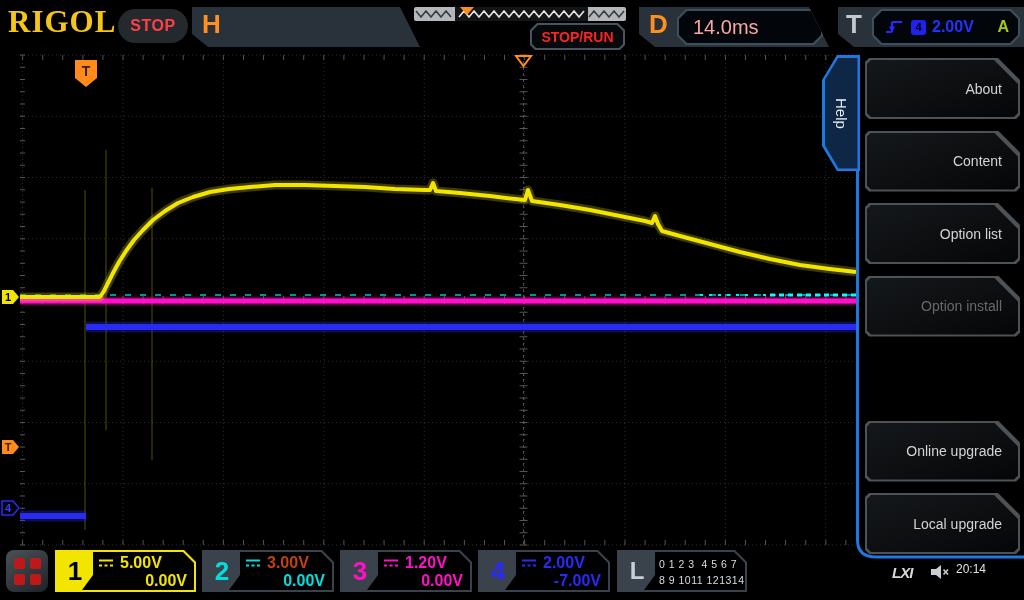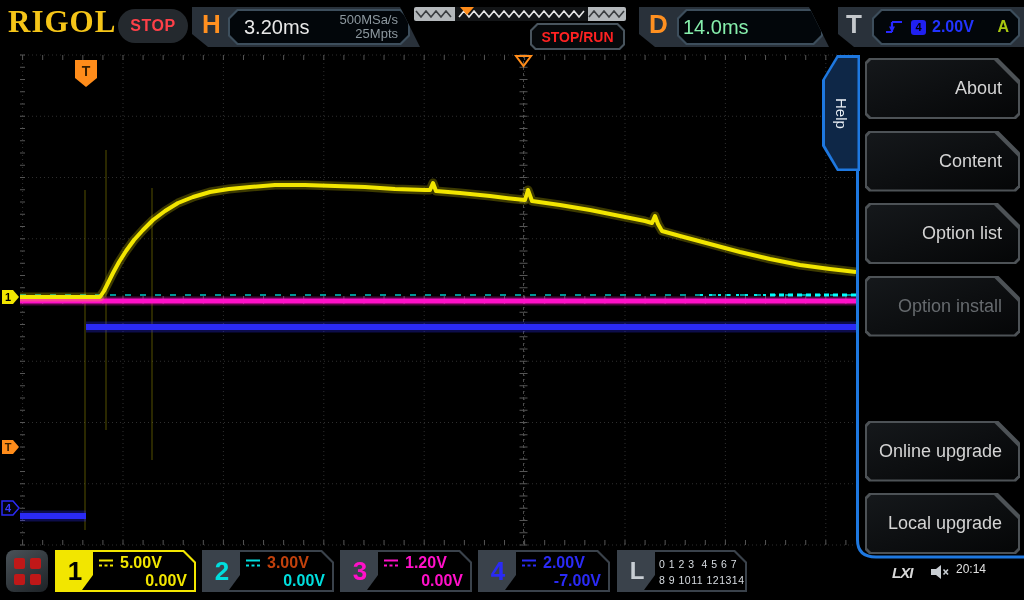--- a/index.html
+++ b/index.html
@@ -33,21 +33,21 @@
   .chamf-btn-inner { position:absolute; inset:2px; background:#06090b;
     clip-path:polygon(6px 0,calc(100% - 6px) 0,100% 6px,100% calc(100% - 4px),calc(100% - 4px) 100%,4px 100%,0 calc(100% - 4px),0 6px);
     display:flex; align-items:center; justify-content:center; font-weight:bold; }
   #measure-btn { left:424px; width:94px; }
   #measure-btn .chamf-btn-inner { color:#f0e000; font-size:15px; }
   #stoprun-btn { left:530px; width:95px; }
   #stoprun-btn .chamf-btn-inner { color:#ff2222; font-size:14px; }
   #d-panel { left:639px; width:190px;
     clip-path:polygon(0 0,170px 0,100% 100%,16px 100%,0 27px); }
   #d-box { left:38px; top:2px; width:146px; height:36px; }
-  #d-value { font-size:20px; color:#86efac; padding-left:4px; }
+  #d-value { font-size:20px; color:#fca5a5; padding-left:14px; }
   #t-panel { left:838px; width:186px;
     clip-path:polygon(0 0,100% 0,100% 100%,16px 100%,0 27px); }
   #t-panel .tb-label { color:#c4c8cc; left:8px; }
   #t-box { left:34px; top:2px; width:148px; height:36px; }
   #t-box .inbox-inner { gap:6px; padding:0 9px; }
   #trig-badge { width:15px; height:15px; background:#2020f0; border-radius:3px;
                 color:#000; font-size:11px; font-weight:bold; text-align:center; line-height:15px; }
   #trig-level { color:#2233ff; font-weight:bold; font-size:16px; }
   #trig-mode  { margin-left:auto; color:#a8c810; font-weight:bold; font-size:16px; }
 
@@ -56,21 +56,21 @@
     clip-path:polygon(15px 0,100% 0,100% 100%,15px 100%,0 calc(100% - 25px),0 25px); }
   #help-tab-inner { position:absolute; inset:2.5px; background:#0e2747;
     clip-path:polygon(14px 0,100% 0,100% 100%,14px 100%,0 calc(100% - 24px),0 23px);
     display:flex; align-items:center; justify-content:center; }
   #help-tab-inner span { writing-mode:vertical-rl; color:#e8eef4; font-size:15px; }
   .menu-btn-outer { left:865px; width:155px; height:61px; background:#4d5256;
     clip-path:polygon(4px 0,calc(100% - 22px) 0,100% 22px,100% calc(100% - 4px),calc(100% - 4px) 100%,4px 100%,0 calc(100% - 4px),0 4px); }
   .menu-btn-inner { position:absolute; inset:2px; background:linear-gradient(160deg,#15181b,#050607);
     clip-path:polygon(4px 0,calc(100% - 24px) 0,100% 24px,100% calc(100% - 4px),calc(100% - 4px) 100%,4px 100%,0 calc(100% - 4px),0 4px);
     display:flex; align-items:center; justify-content:flex-end; padding-right:16px;
-    font-size:18px; color:#d4d4d4; }
+    font-size:14px; color:#d4d4d4; }
   .menu-btn-inner.disabled { color:#666a6e; }
 
   
   #menu-grid-btn { left:6px; top:550px; width:42px; height:42px; border-radius:8px;
     background:linear-gradient(145deg,#4a5258,#1d2226);
     display:flex; align-items:center; justify-content:center; }
   #menu-grid-btn .gridwrap { display:grid; grid-template-columns:11px 11px; gap:5px; }
   #menu-grid-btn .sq { width:11px; height:11px; background:#c01818; border-radius:2px; }
   .ch-outer { top:550px; height:42px;
     clip-path:polygon(0 0,calc(100% - 12px) 0,100% 12px,100% 100%,0 100%); }
@@ -95,27 +95,20 @@
 <body>
 
 <div id="stage">
 
   <div class="abs" id="top-bar" style="left:0;top:0;width:1024px;height:52px;">
     <div class="abs" id="brand">RIGOL</div>
     <div class="abs" id="stop-badge">STOP</div>
 
     <div class="abs tb-panel" id="h-panel">
       <div class="tb-label">H</div>
-      <div class="abs inbox-outer" id="h-box">
-        <div class="inbox-inner">
-          <span id="h-value">3.20ms</span>
-          <span id="rate-col"><span>500MSa/s</span><br>
-             <span>25Mpts</span></span>
-        </div>
-      </div>
     </div>
 
     <svg class="abs" id="wave-bar" style="left:414px;top:7px;" width="212" height="14" viewBox="0 0 212 14">
         <rect x="0" y="0" width="212" height="14" rx="2" fill="#b4b8bb"></rect>
         <rect x="41" y="0" width="133" height="14" fill="#131517"></rect>
         <polyline points="2,4 7,10 12,4 17,10 22,4 27,10 32,4 37,10" fill="none" stroke="#3a3d40" stroke-width="1.6"></polyline>
         <polyline points="45,10 50,4 55,10 60,4 65,10 70,4 75,10 80,4 85,10 90,4 95,10 100,4 105,10 110,4 115,10 120,4 125,10 130,4 135,10 140,4 145,10 150,4 155,10 160,4 165,10 170,4" fill="none" stroke="#e8e8e8" stroke-width="1.6"></polyline>
         <polyline points="175,10 180,4 185,10 190,4 195,10 200,4 205,10 210,4" fill="none" stroke="#3a3d40" stroke-width="1.6"></polyline>
         <polygon points="46,0 60,0 53,8" fill="#ff8c1a"></polygon>
       </svg>

